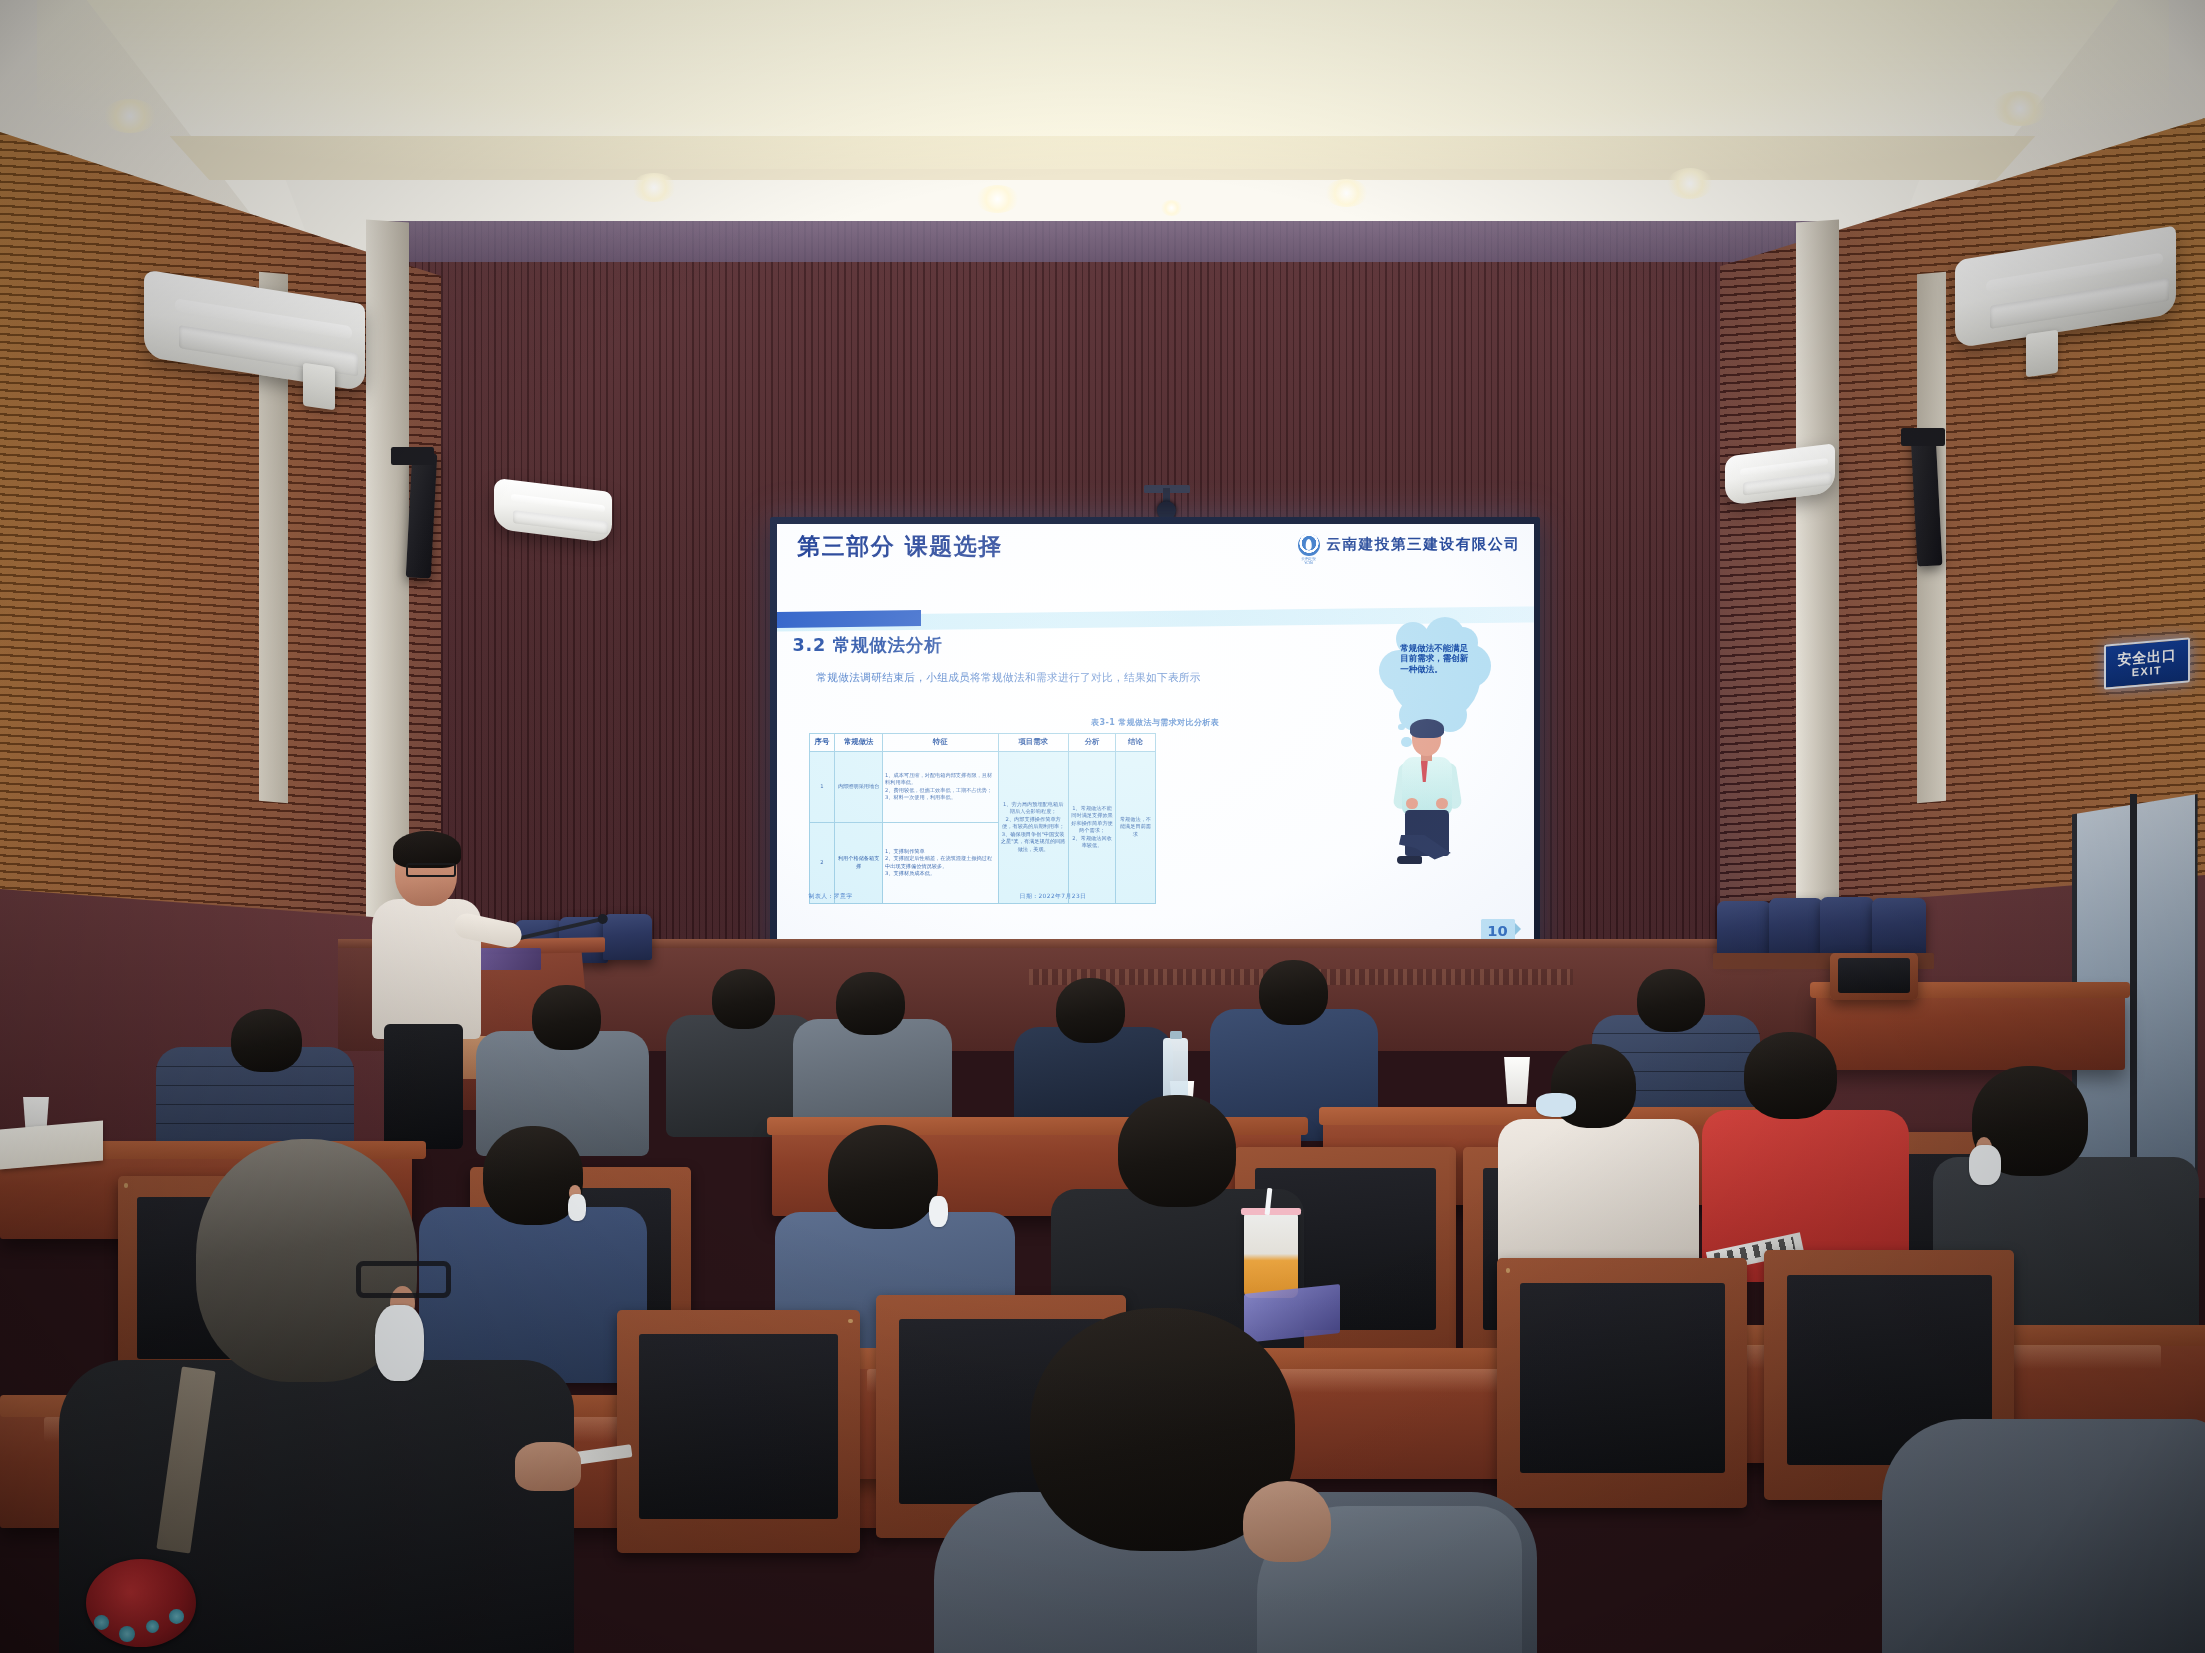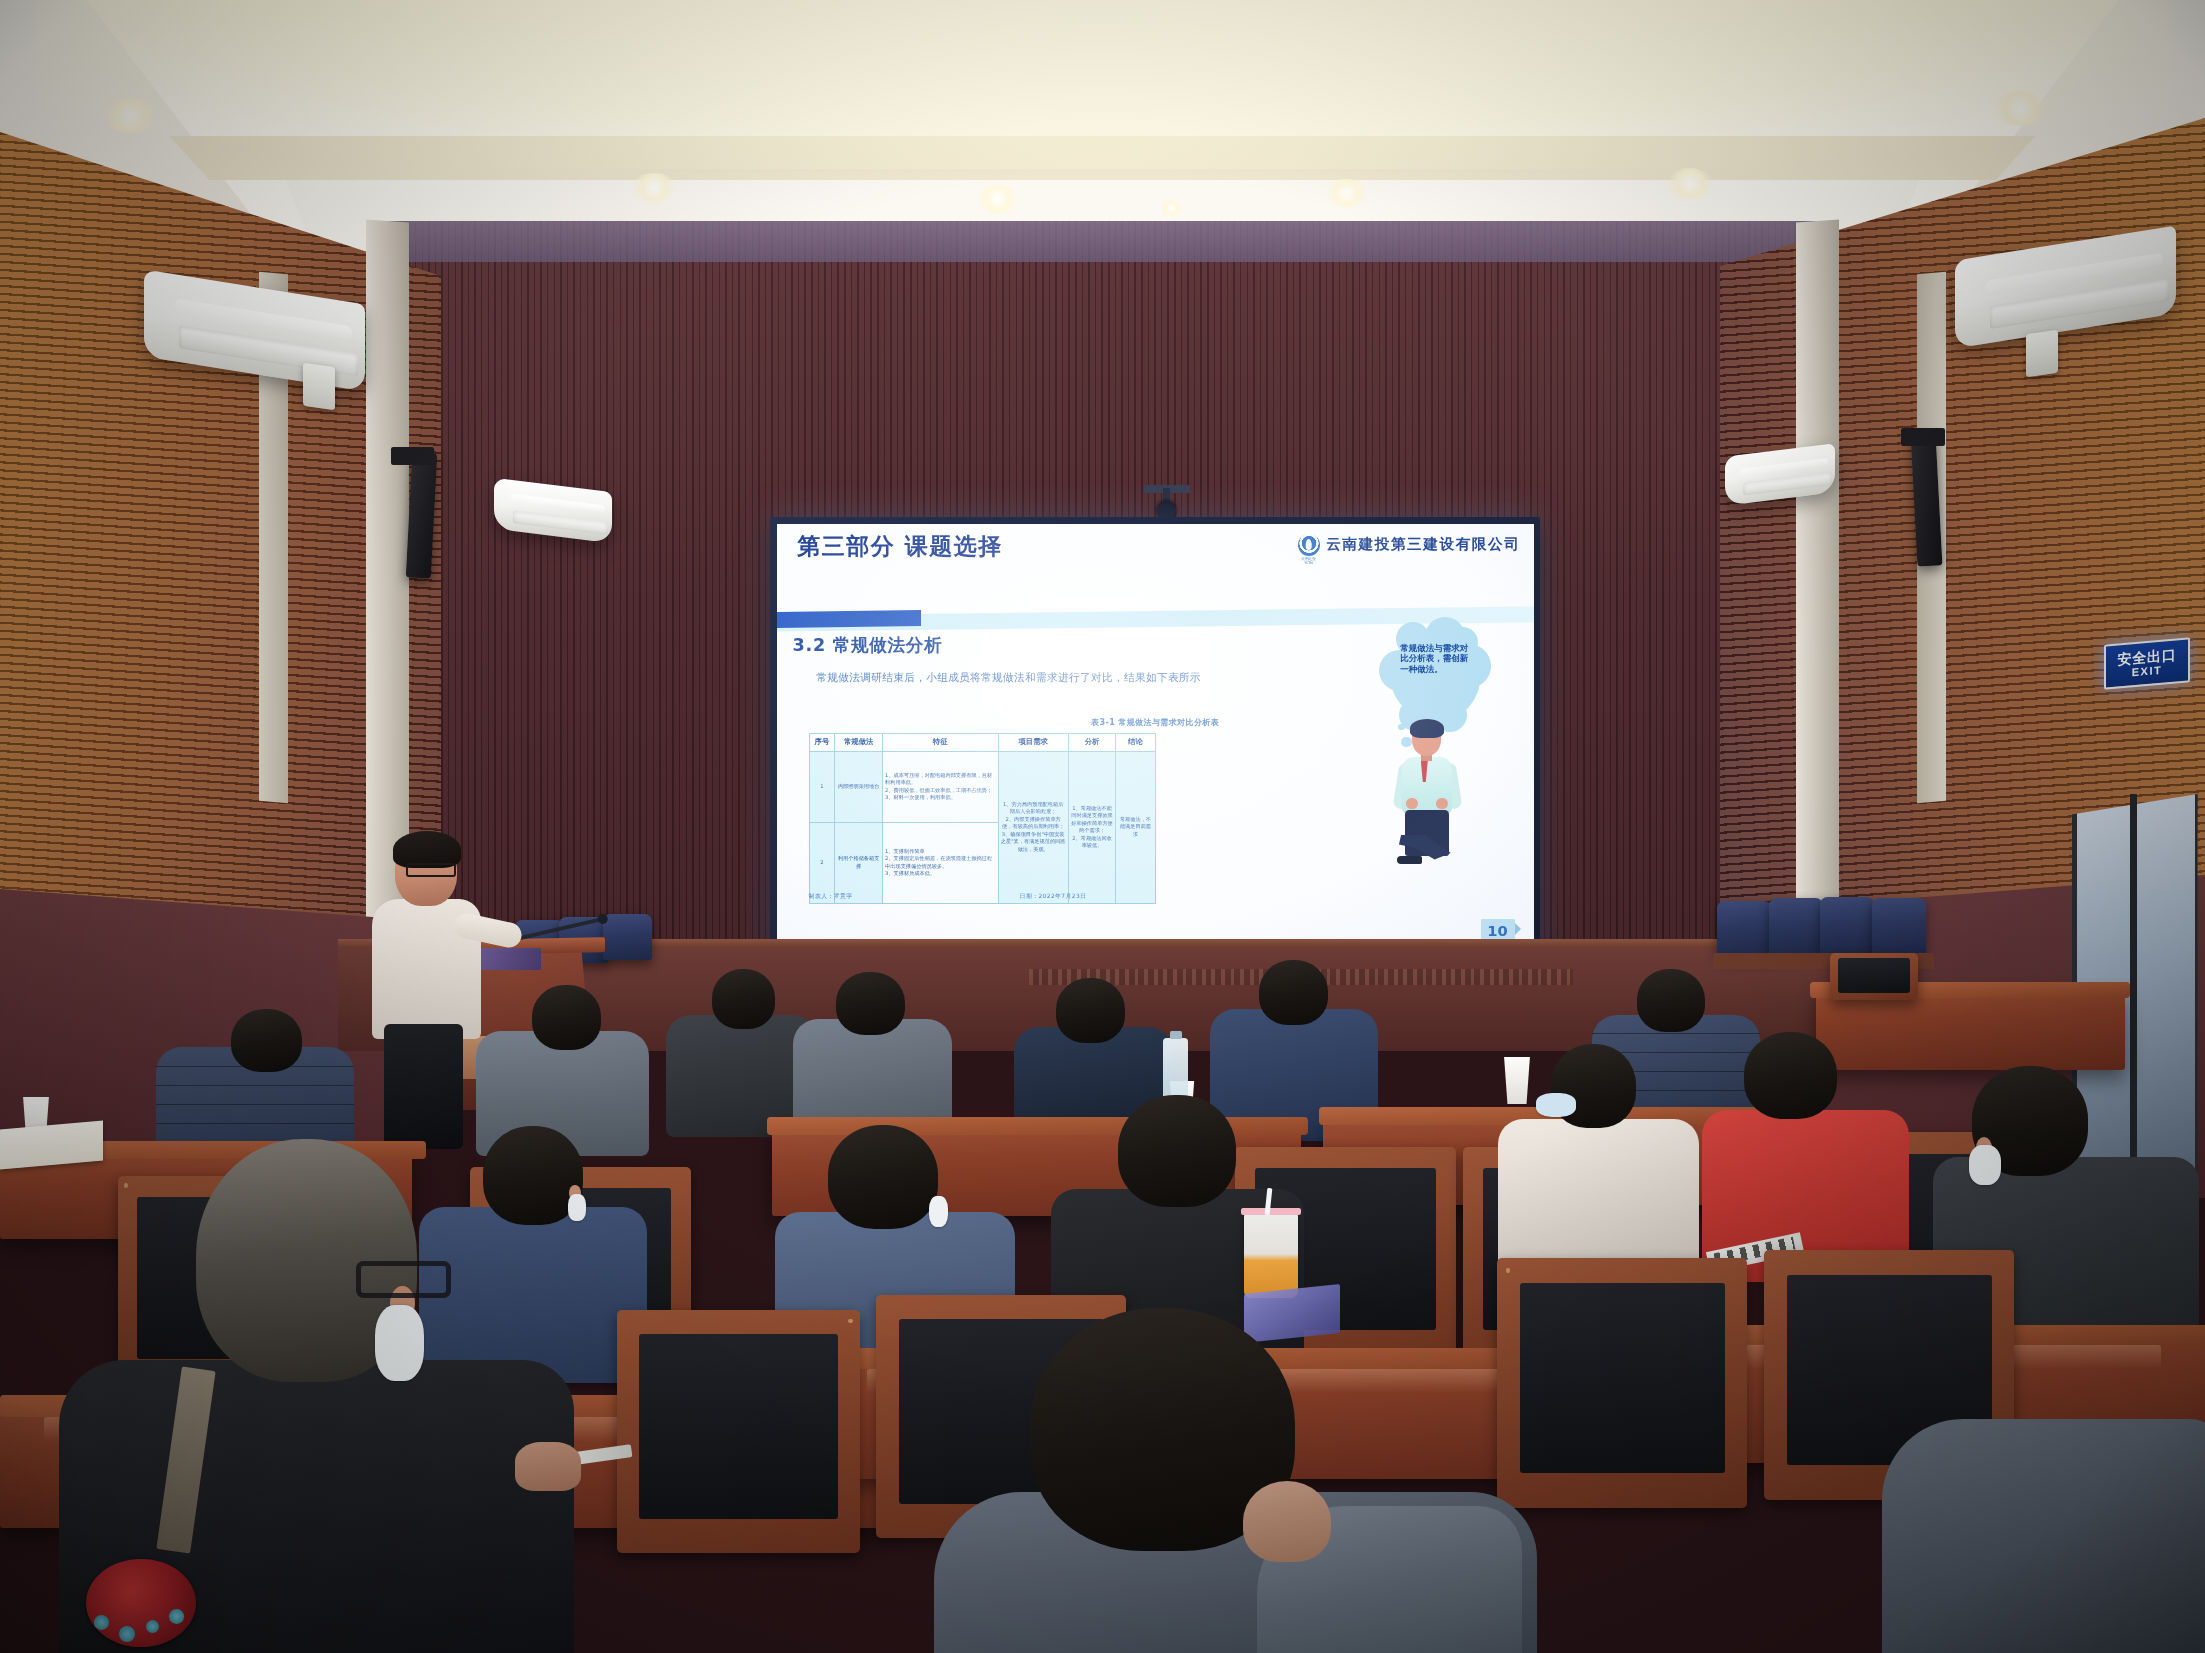--- a/index.html
+++ b/index.html
@@ -418,21 +418,21 @@
       <div class="dot" style="right:129px;top:200px;width:6.6px;height:6.6px;"></div>
       <div class="dot" style="right:122px;top:213px;width:10.3px;height:10.3px;"></div>
       <div class="dot" style="right:110px;top:193px;width:14px;height:14px;"></div>
       <div class="bubble">
         <div class="cloud"></div>
         <div class="lobe" style="left:5.9px;top:-10.3px;width:34px;height:34px;"></div>
         <div class="lobe" style="left:34px;top:-16px;width:40px;height:40px;"></div>
         <div class="lobe" style="right:2.9px;top:-5.9px;width:31px;height:31px;"></div>
         <div class="lobe" style="left:8.8px;bottom:-10.3px;width:32px;height:32px;"></div>
         <div class="lobe" style="right:13.2px;bottom:-11.8px;width:34px;height:34px;"></div>
-        <div class="txt">常规做法与需求对比分析表，需创新一种做法。</div>
+        <div class="txt">常规做法不能满足目前需求，需创新一种做法。</div>
       </div>
 
       <div class="man">
         <div class="m-armL"></div>
           <div class="m-armR"></div>
         <div class="m-shirt"></div>
         <div class="m-tie"></div>
         <div class="m-neck"></div>
         <div class="m-head"></div>
         <div class="m-hair"></div>

